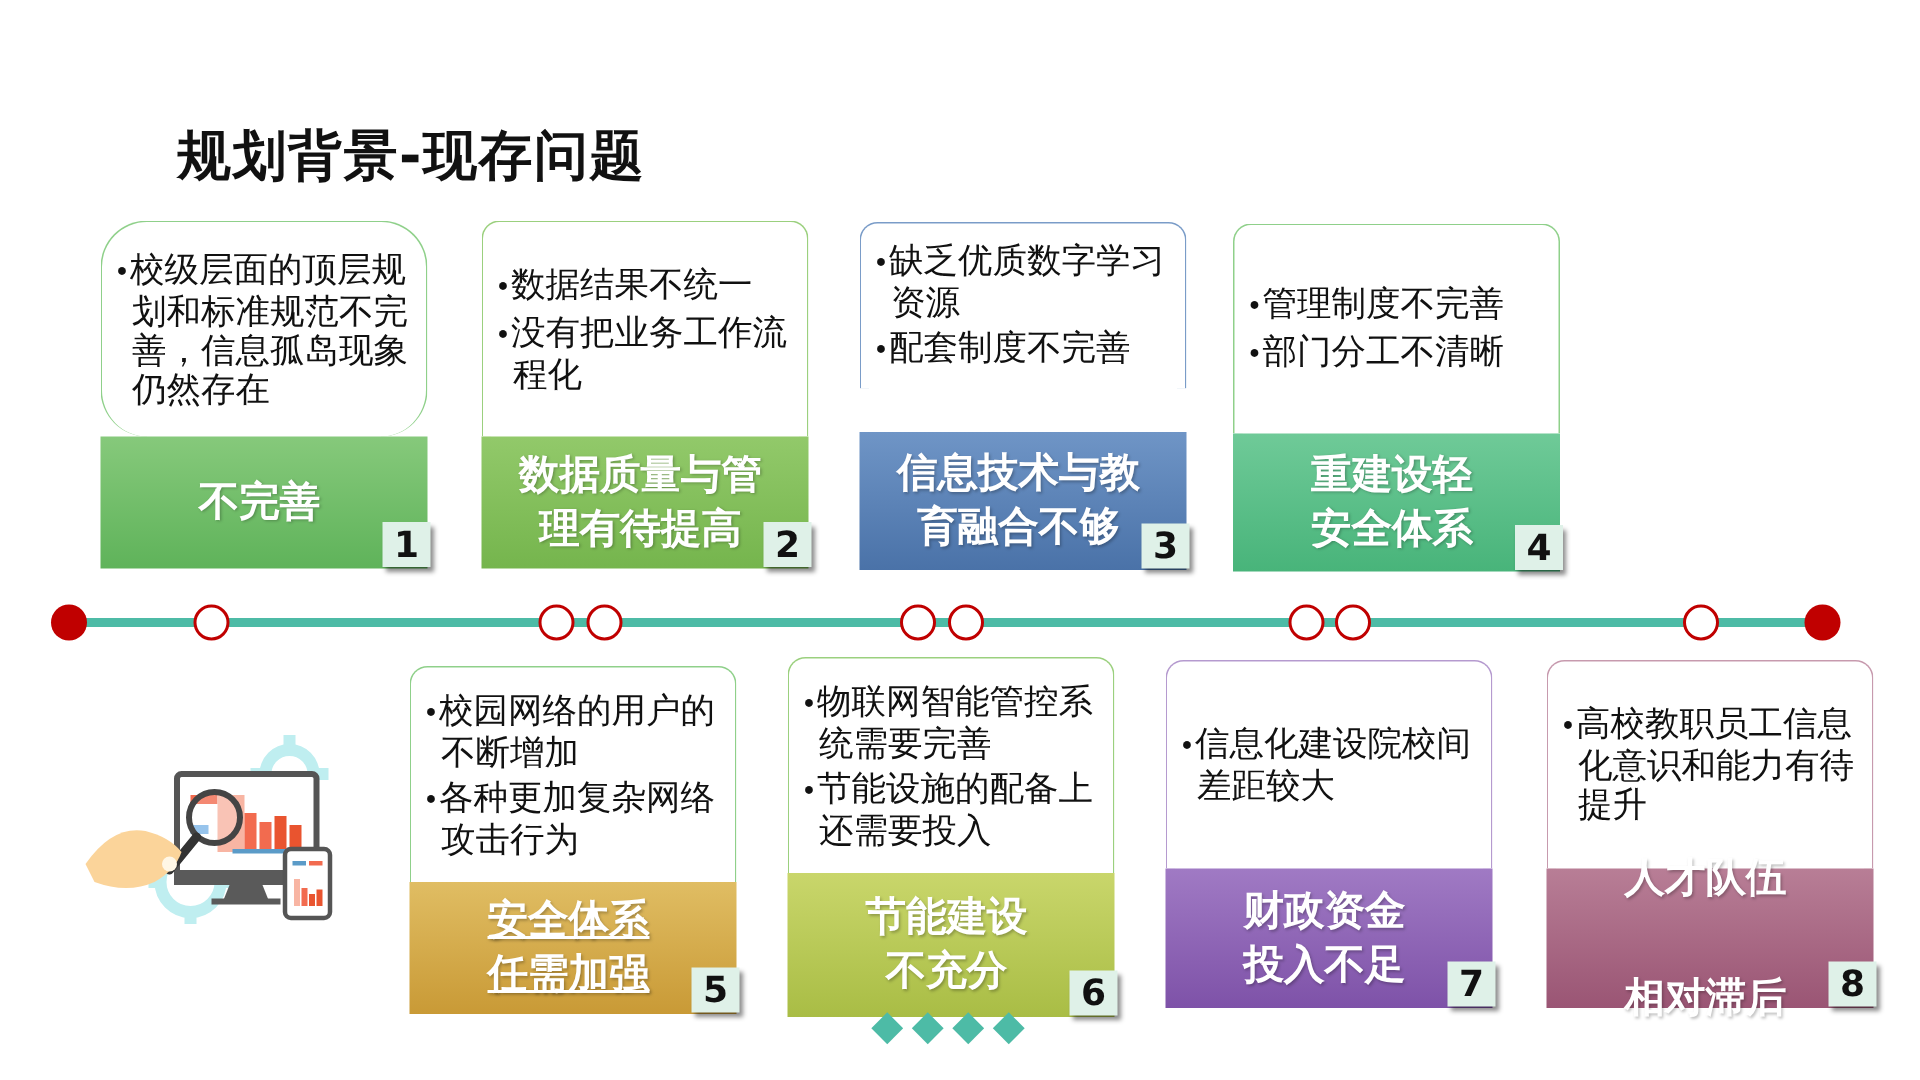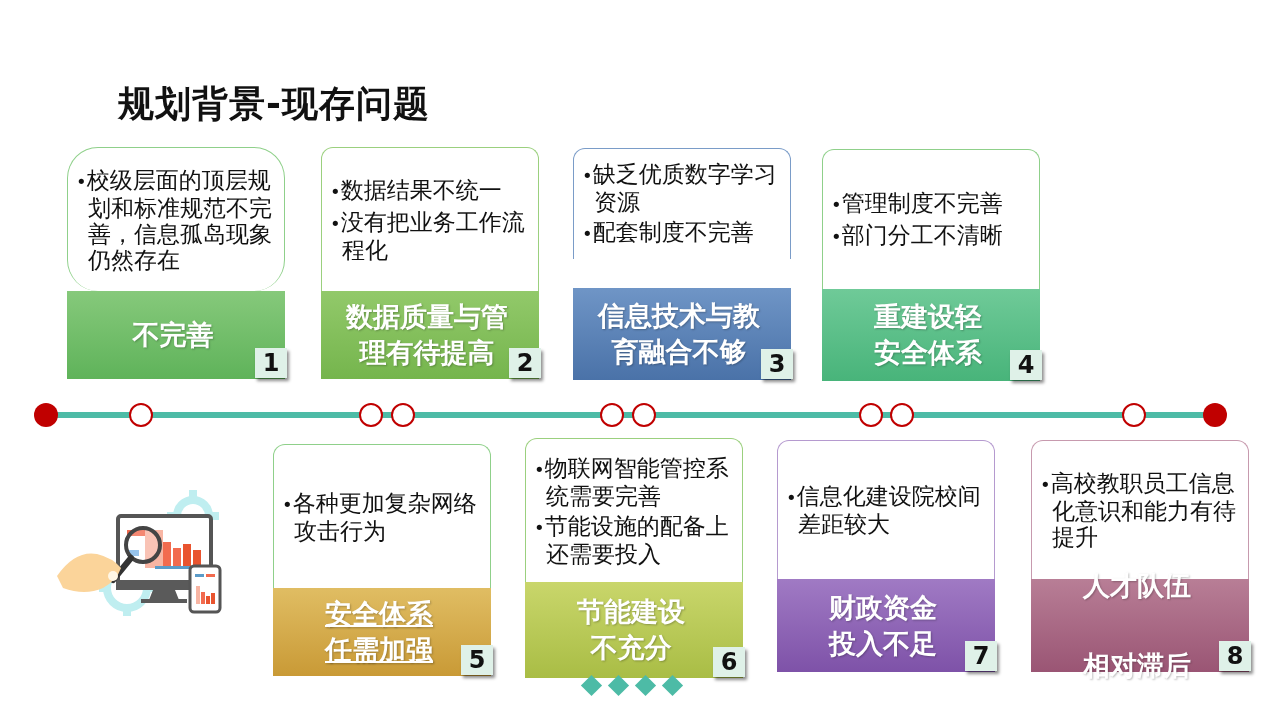--- a/index.html
+++ b/index.html
@@ -108,20 +108,21 @@
       <div class="bullet">部门分工不清晰</div>
     </div>
     <div class="band" style="height: 92px; background: linear-gradient(rgb(111, 202, 152), rgb(72, 180, 122));">
       <div>重建设轻</div>
       <div>安全体系</div>
     </div>
     <div class="num" style="right: -2px; bottom: 1px; background: rgb(223, 241, 232);">4</div>
   </div>
 <div class="card" id="card-4" style="left:273px; top:444px; width:218px; height:232px;">
     <div class="body" style="height: 144px; border-color: rgb(143, 208, 138);">
+      <div class="bullet">校园网络的用户的不断增加</div>
       <div class="bullet">各种更加复杂网络攻击行为</div>
     </div>
     <div class="band" style="height: 88px; background: linear-gradient(rgb(224, 189, 99), rgb(201, 154, 54)); text-decoration: underline;">
       <div>安全体系</div>
       <div>任需加强</div>
     </div>
     <div class="num" style="right: -2px; bottom: 1px; background: rgb(223, 241, 232);">5</div>
   </div>
 <div class="card" id="card-5" style="left:525px; top:438px; width:218px; height:240px;">
     <div class="body" style="height: 144px; border-color: rgb(155, 208, 126);">

